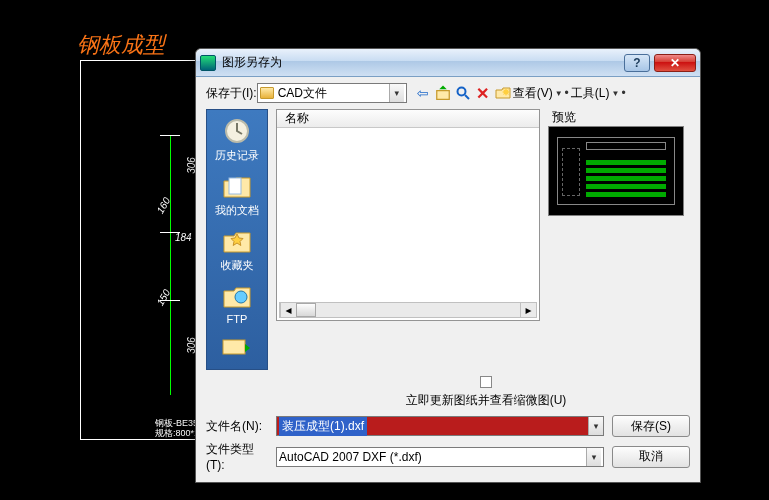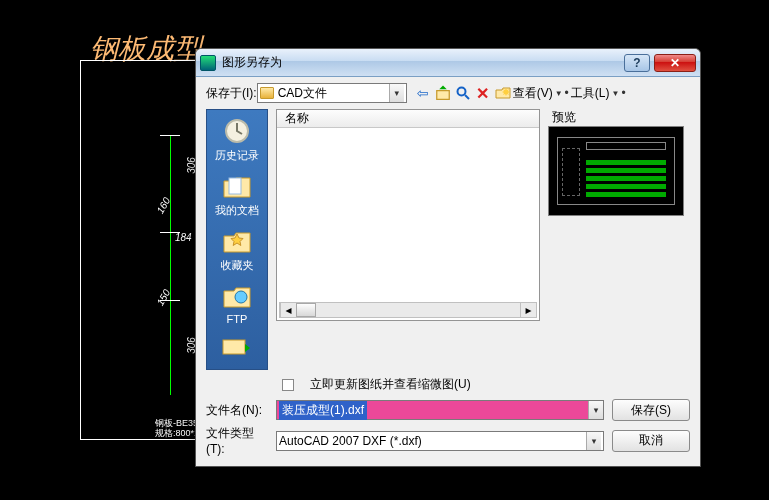--- a/index.html
+++ b/index.html
@@ -10,24 +10,24 @@
     font-size: 12px;
     position: relative;
     overflow: hidden;
   }
   .canvas {
     position: absolute; inset: 0;
     color: #fff;
   }
   .cad-title {
     position: absolute;
-    left: 90px; top: 30px;
-    font-size: 28px;
+    left: 77px; top: 30px;
+    font-size: 22px;
     font-family: KaiTi, SimSun, serif;
-    color: #fdba74;
+    color: #f97316;
     font-style: italic;
   }
   .drawing-frame {
     position: absolute;
     border: 1px solid #fff;
   }
   .dim-text {
     position: absolute; color: #fff; font-size: 10px;
     font-style: italic;
   }
@@ -174,32 +174,32 @@
   .preview-inner .bars {
     position:absolute; left:28px; top:22px; right:8px; bottom:10px;
   }
   .preview-inner .bar { height:5px; background:#0a0; margin-bottom:3px; }
   .preview-inner .hdr { position:absolute; left:28px; top:4px; right:8px; height:8px; border:1px solid #888; }
   .preview-inner .side { position:absolute; left:4px; top:10px; width:18px; bottom:8px; border:1px dashed #666; }
 
   .right-col { width:142px; }
 
   .chk-row {
-    display:flex; align-items:center; gap:16px;
+    display:flex; align-items:center; gap:4px;
     margin:6px 0 6px 76px;
-    font-size:12px; color:#000;
+    font-size:12px; color:#000;flex-direction:column;
   }
   .chk { width:12px; height:12px; border:1px solid #888; background:#fff; }
 
   .form-row {
     display:flex; align-items:center; gap:8px; margin-top:4px;
   }
   .form-row .combo { flex:1; }
   .field-input {
-    flex:1; height:20px; border:1px solid #7a7a7a; background:#ec4899;
+    flex:1; height:20px; border:1px solid #7a7a7a; background:#b91c1c;
     display:flex; align-items:center;
   }
   .field-input .selected {
     background:#2f62c9; color:#fff; font-size:12px; padding:1px 3px;
     margin-left:2px;
   }
   .field-input .caret {
     width:15px; height:18px; margin-left:auto;
     background:linear-gradient(#f8f8f8,#ddd);
     border-left:1px solid #aaa;

